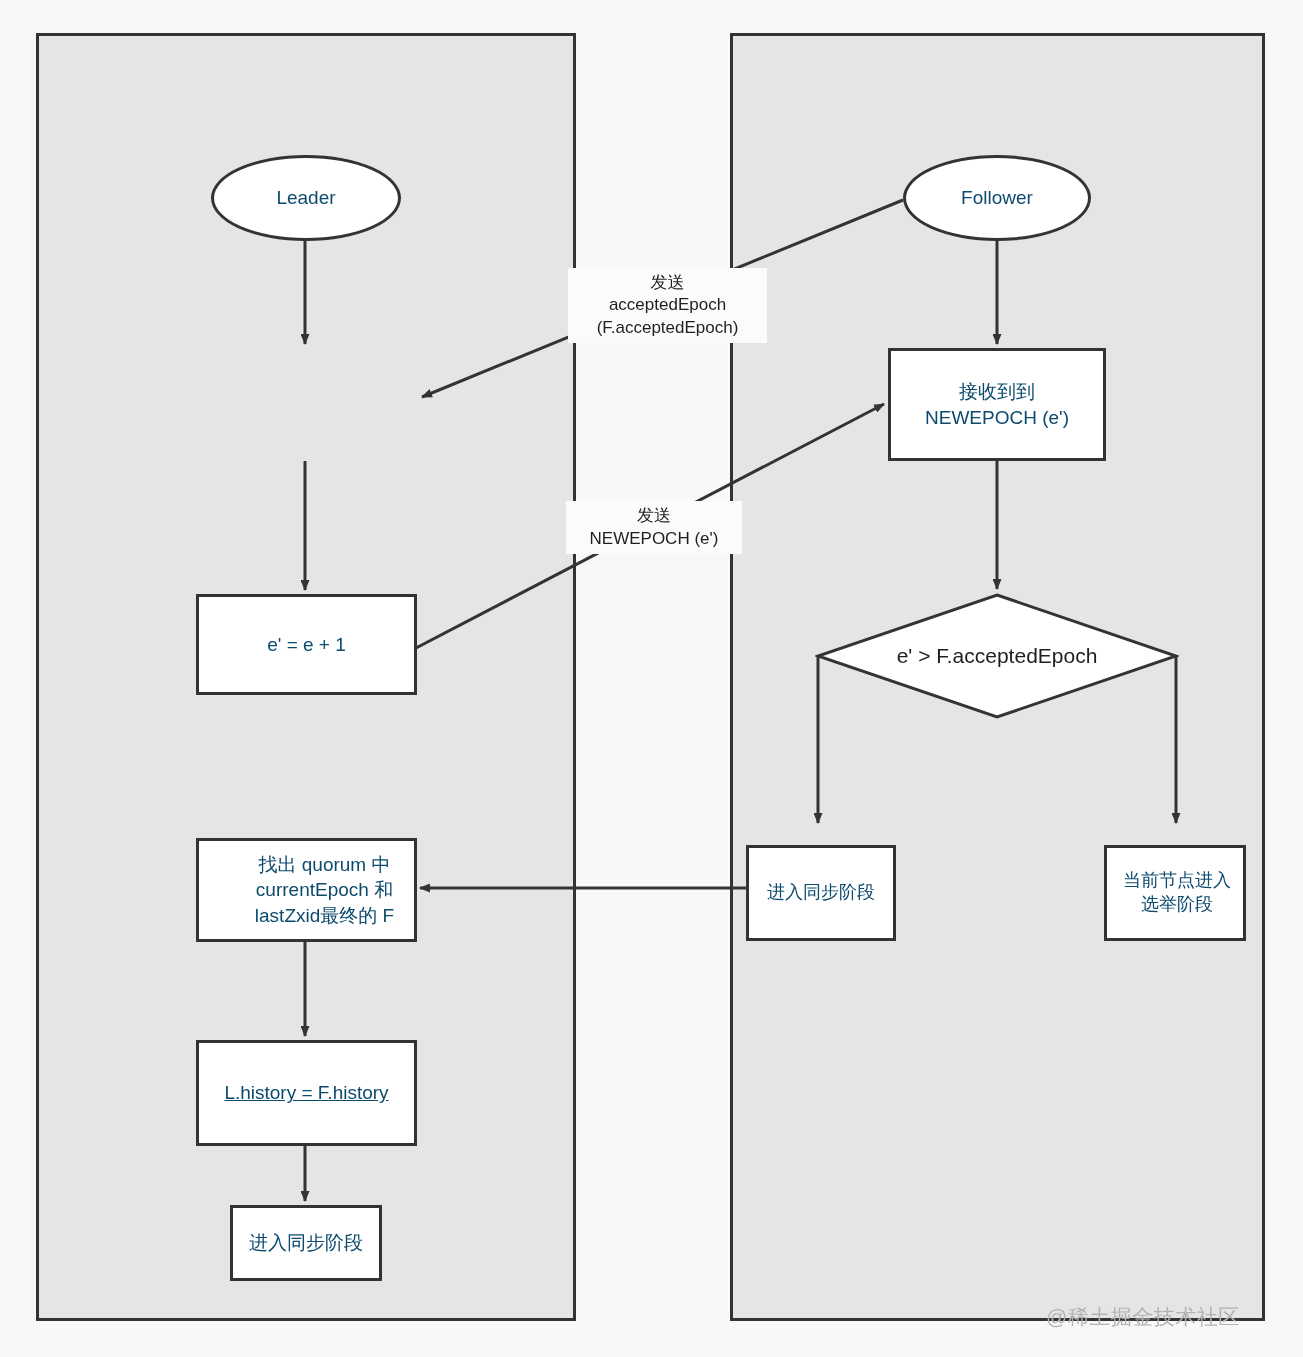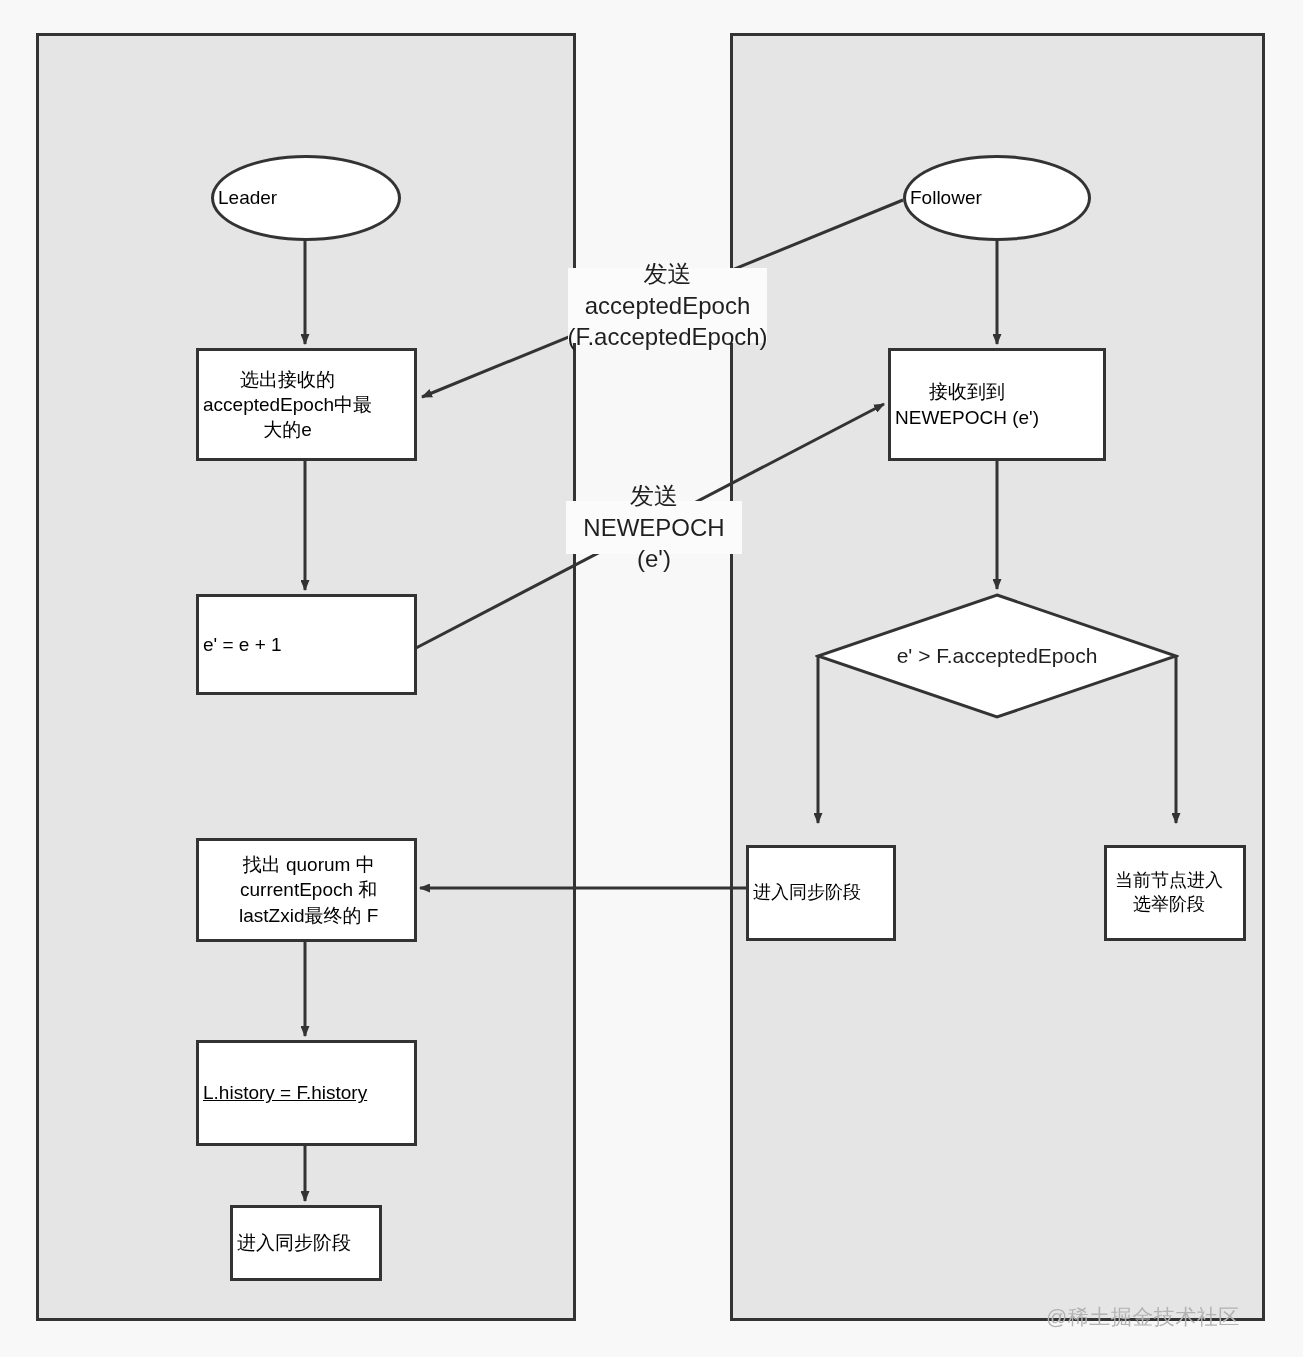--- a/index.html
+++ b/index.html
@@ -31,45 +31,45 @@
     position: absolute;
     background: #e5e5e5;
     border: 3px solid #333333;
     box-sizing: border-box;
   }
   .node {
     position: absolute;
     box-sizing: border-box;
     display: flex;
     align-items: center;
-    justify-content: flex-start;
+    justify-content: center;
     text-align: center;
     background: #ffffff;
     border: 3px solid #333333;
-    color: #000000;
+    color: #0c4a6e;
     line-height: 1.32;
     white-space: pre-line;
     padding: 2px 4px;
   }
   .node.terminal {
     border-radius: 50%;
     font-size: 19px;
   }
   .node.process {
     font-size: 19px;
   }
   .node.small {
     font-size: 18px;
   }
   .edge-label {
     position: absolute;
     box-sizing: border-box;
     background: #fbfbfb;
     color: #1f1f1f;
-    font-size: 24px;
+    font-size: 17px;
     line-height: 1.33;
     text-align: center;
     white-space: pre-line;
     display: flex;
     align-items: center;
     justify-content: center;
     padding: 2px 3px;
   }
   .decision-wrap {
     position: absolute;
@@ -134,25 +134,20 @@
 
     <line x1="416" y1="648" x2="884" y2="404" stroke="#333333" stroke-width="3" marker-end="url(#arrowhead)"></line>
 
     <line x1="748" y1="888" x2="420" y2="888" stroke="#333333" stroke-width="3" marker-end="url(#arrowhead)"></line>
   </svg>
 
   <div class="node terminal" style="left:211px; top:155px; width:190px; height:86px;">
     <span>Leader</span>
   </div>
 
-  <div class="node process" style="left:196px; top:348px; width:221px; height:113px;">
-    <span>选出接收的
-acceptedEpoch中最
-大的e</span>
-  </div>
 
   <div class="node process" style="left:196px; top:594px; width:221px; height:101px;">
     <span>e' = e + 1</span>
   </div>
 
   <div class="node process" style="left:196px; top:838px; width:221px; height:104px;padding-left:40px;">
     <span>找出 quorum 中
 currentEpoch 和
 lastZxid最终的 F</span>
   </div>

